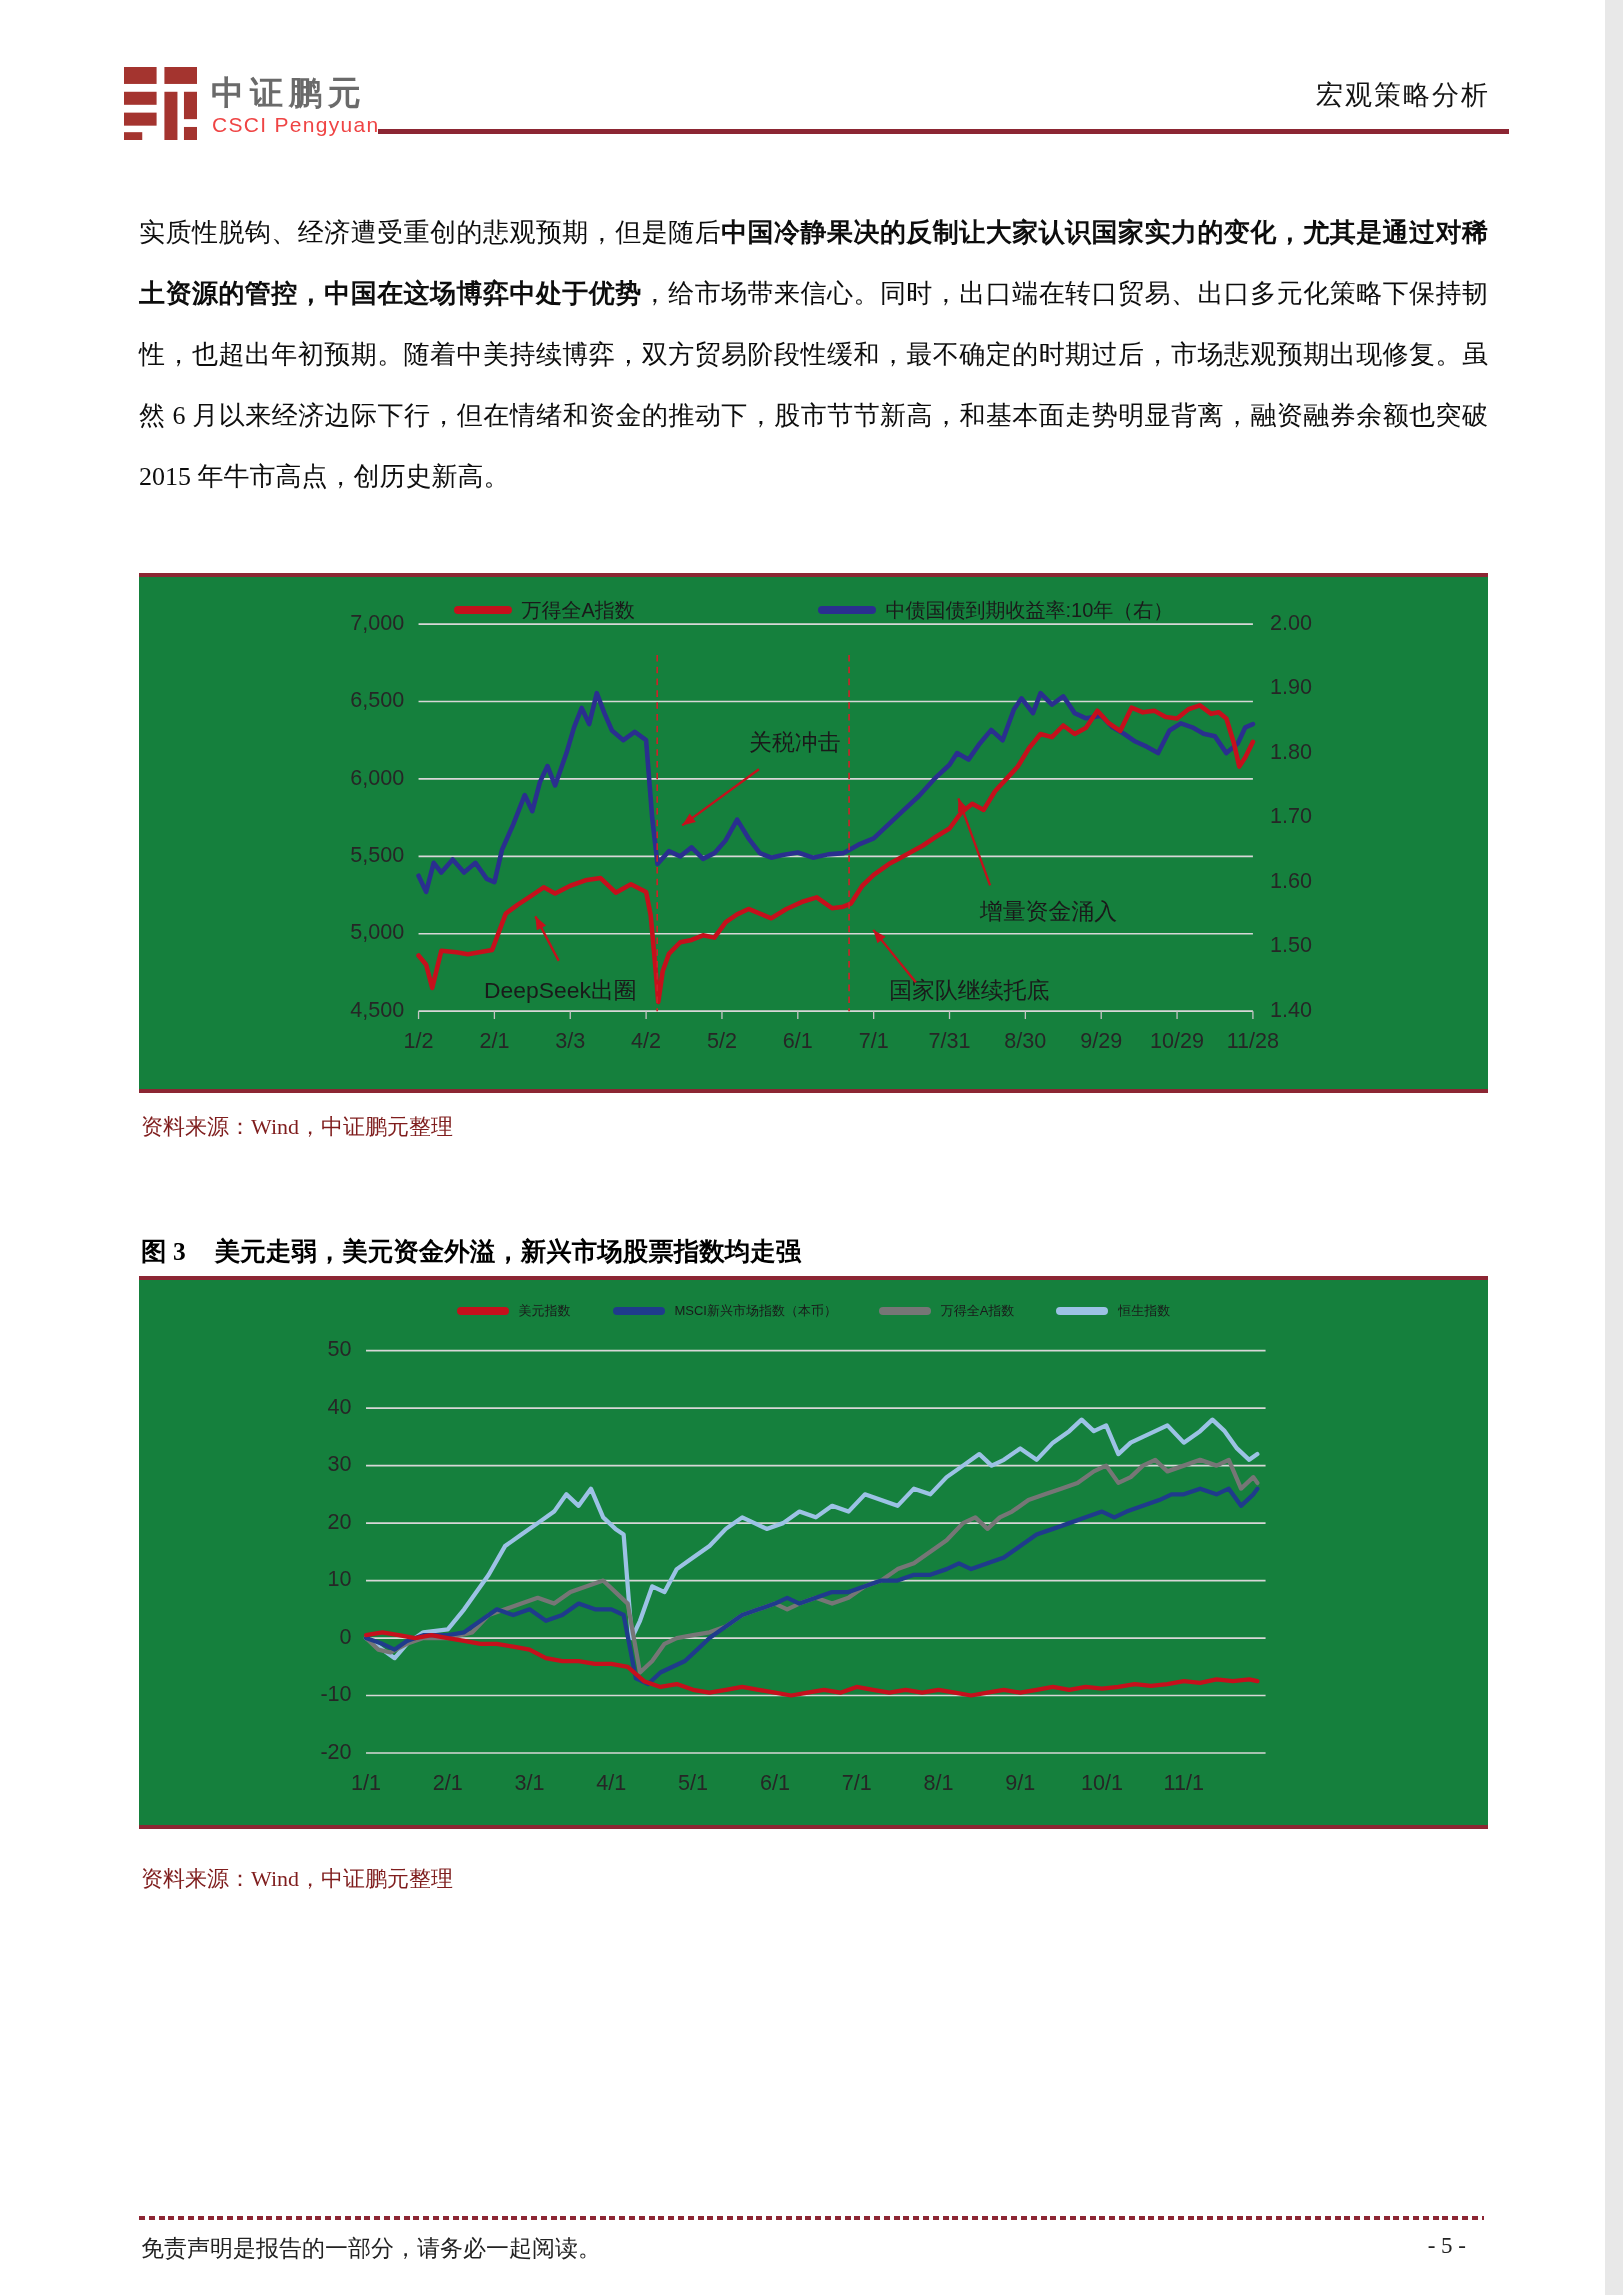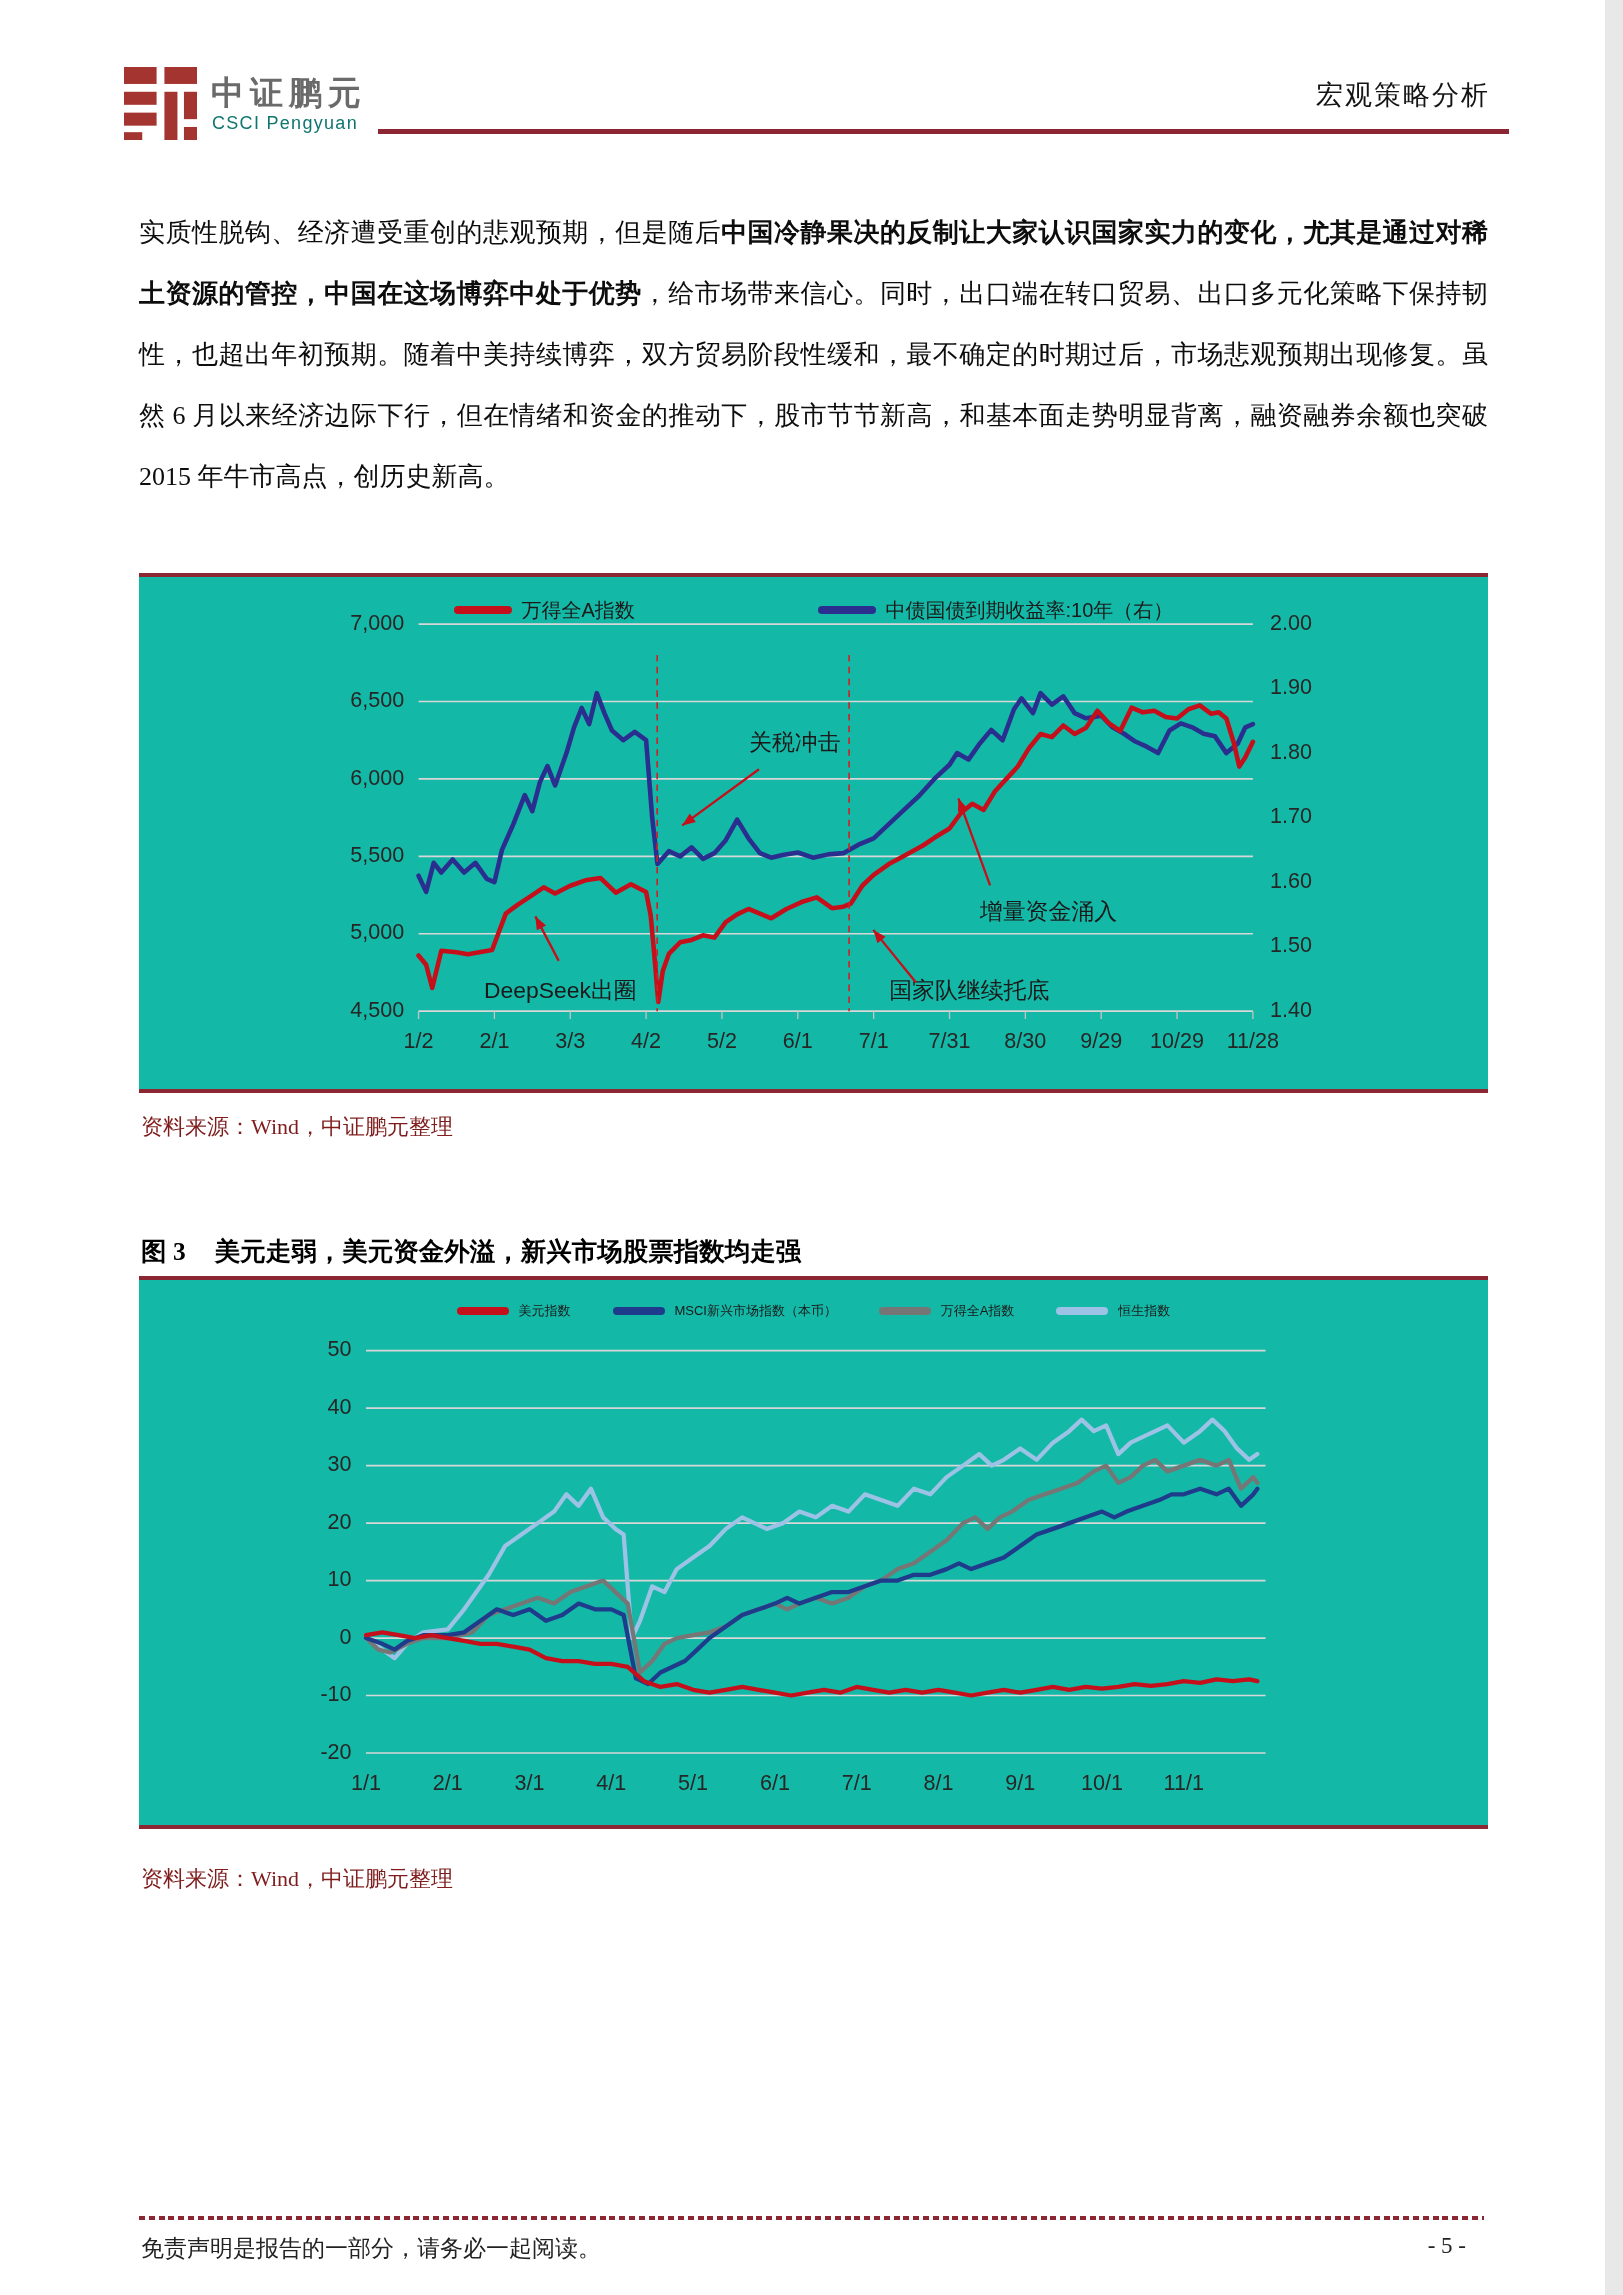--- a/index.html
+++ b/index.html
@@ -1,30 +1,30 @@
 <!DOCTYPE html>
 <html style="font-size:10.5px"><head>
 <meta charset="utf-8">
 <style>
   html,body{margin:0;padding:0;background:#e8e8e8;}
   #page{position:relative;width:1605px;height:2295px;background:#ffffff;overflow:hidden;
         font-family:"Liberation Serif",serif;color:#111;}
   .abs{position:absolute;}
   
   .logo-cn{font-family:"Liberation Sans",sans-serif;font-weight:bold;font-size:33px;color:#6a6a6a;letter-spacing:5.9px;}
-  .logo-en{font-family:"Liberation Sans",sans-serif;font-size:18px;color:#0f766e;letter-spacing:1.3px;}
+  .logo-en{font-family:"Liberation Sans",sans-serif;font-size:21px;color:#ef4444;letter-spacing:1.3px;}
   .doc-type{font-size:27px;color:#141414;letter-spacing:2px;}
   .header-rule{background:#8C2633;height:4.6px;}
   
   .para{left:139px;top:202px;width:1349px;font-size:26px;line-height:61px;
         text-align:justify;text-justify:inter-ideograph;color:#0d0d0d;}
   
   .figcap{font-weight:bold;font-size:25.5px;color:#000;}
   .figlabel{margin-right:29px;}
-  .figblock{left:139px;width:1349px;border-top:4.6px solid #8C2633;border-bottom:4.6px solid #8C2633;background:#14b8a6;}
+  .figblock{left:139px;width:1349px;border-top:4.6px solid #8C2633;border-bottom:4.6px solid #8C2633;background:#15803d;}
   .legend{position:absolute;left:0;width:100%;display:flex;justify-content:center;align-items:center;
           font-family:"Liberation Sans",sans-serif;color:#1a1a1a;}
   .legend2{top:19.6px;gap:183px;font-size:20px;}
   .legend3{top:22px;gap:42px;font-size:13px;}
   .li{display:flex;align-items:center;}
   .sw{display:inline-block;height:8.5px;border-radius:4.6px;margin-right:9.8px;}
   .sw2{width:58px;}
   .sw3{width:52px;}
   .src{font-size:22px;color:#7f1d1d;}
   

